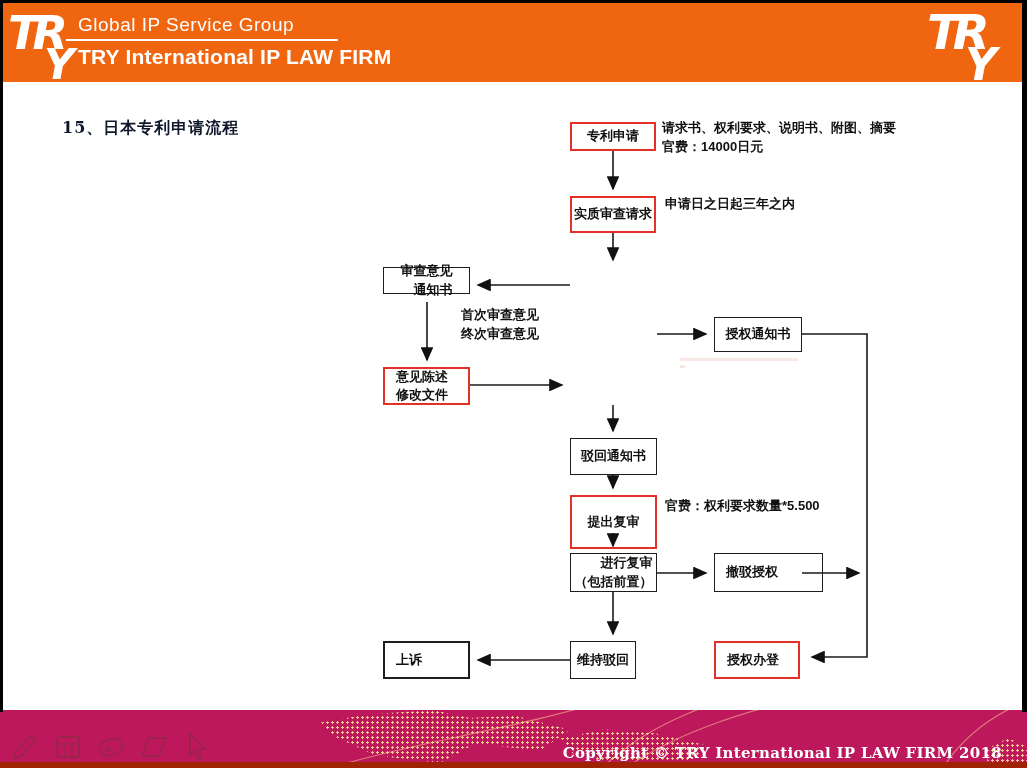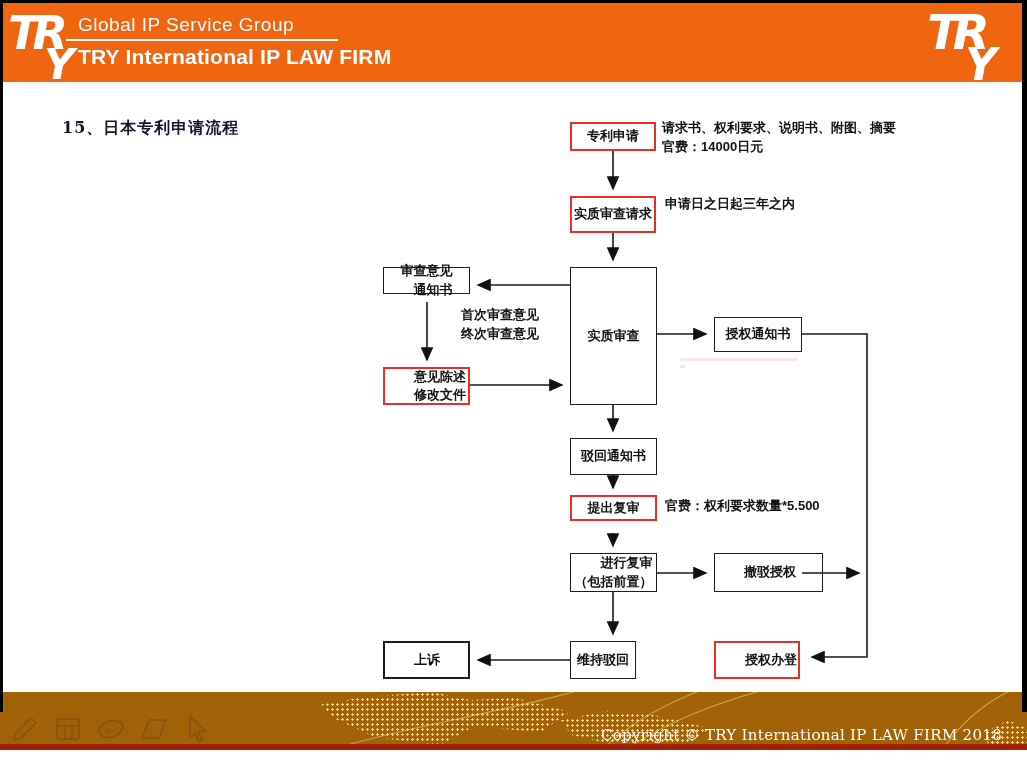--- a/index.html
+++ b/index.html
@@ -26,49 +26,49 @@
   }
   
   .box{
     position:absolute;display:flex;align-items:center;justify-content:center;
     background:#fff;color:#111;text-align:right;white-space:pre-line;
     font-family:"DejaVu Serif","Liberation Serif",serif;font-weight:bold;font-size:13px;line-height:1.4;
     border:1.5px solid #1d1d1d;box-sizing:border-box;
   }
   .box.red{border:2px solid #e33127;}
   .box.thick{border-width:2.5px;}
-  .box.align-left{justify-content:flex-start;text-align:left;padding-left:29px;}
+  .box.align-left{justify-content:flex-start;text-align:left;padding-left:11px;}
   #b-patent{left:570px;top:122px;width:86px;height:29px;}
   #b-examreq{left:570px;top:196px;width:86px;height:37px;}
   #b-substexam{left:570px;top:267px;width:87px;height:138px;}
   #b-opinion-notice{left:383px;top:267px;width:87px;height:27px;}
   #b-statement{left:383px;top:367px;width:87px;height:38px;}
   #b-grantnotice{left:714px;top:317px;width:88px;height:35px;}
   #b-rejection{left:570px;top:438px;width:87px;height:37px;}
-  #b-reexamreq{left:570px;top:495px;width:87px;height:26px;}
+  #b-reexamreq{left:570px;top:495px;width:87px;height:54px;}
   #b-reexam{left:570px;top:553px;width:87px;height:39px;}
   #b-withdraw{left:714px;top:553px;width:109px;height:39px;}
   #b-maintain{left:570px;top:641px;width:66px;height:38px;}
   #b-grantreg{left:714px;top:641px;width:86px;height:38px;}
   #b-appeal{left:383px;top:641px;width:87px;height:38px;}
   .note{
     position:absolute;color:#111;white-space:pre-line;
     font-family:Liberation Sans, sans-serif;font-weight:bold;font-size:13px;line-height:1.45;
   }
   #n-docs{left:662px;top:119px;width:340px;}
   #n-3years{left:665px;top:195px;}
   #n-firstfinal{left:433px;top:306px;margin-left:28px;}
   #n-reexamfee{left:665px;top:497px;}
   .connectors{position:absolute;left:0;top:0;pointer-events:none;}
   
   .ghost{position:absolute;left:680px;top:356px;width:118px;height:16px;opacity:.55;}
   .ghost .g1{height:3px;margin-top:2px;background:rgba(220,140,125,.35);}
   .ghost .g2{height:3px;width:5px;margin-top:4px;background:rgba(220,140,125,.4);}
   
-  .footer{position:absolute;left:0;top:692px;width:1027px;height:58px;background:#a16207;overflow:hidden;}
+  .footer{position:absolute;left:0;top:710px;width:1027px;height:58px;background:#be185d;overflow:hidden;font-weight:bold;}
   .footer-strip{position:absolute;left:0;bottom:0;width:100%;height:6px;background:#9e2203;}
   .dots{
     position:absolute;
     background-image:radial-gradient(circle,rgba(255,232,150,.85) 1px,rgba(255,232,150,0) 1.4px);
     background-size:5px 5px;
   }
   .dots.d1{left:320px;top:0;width:250px;height:58px;
     clip-path:polygon(18% 8%,45% 0,60% 14%,78% 10%,100% 34%,88% 70%,62% 58%,48% 92%,22% 78%,6% 46%,0 22%);}
   .dots.d2{left:560px;top:16px;width:150px;height:42px;
     clip-path:polygon(0 30%,30% 8%,64% 18%,100% 48%,82% 95%,36% 88%,8% 64%);}
@@ -98,21 +98,20 @@
     <svg class="logo-right logo-svg" viewBox="0 0 92 76">
       <text x="2" y="42" font-size="48" letter-spacing="-7">TR</text>
       <text x="40" y="73" font-size="44">Y</text>
     </svg>
   </div>
 
   <div class="page-title">15、日本专利申请流程</div>
 
   <div class="box red" id="b-patent">专利申请</div>
   <div class="box red" id="b-examreq">实质审查请求</div>
-  <div class="box" id="b-substexam">实质审查</div>
   <div class="box" id="b-opinion-notice">审查意见
 通知书</div>
   <div class="box red align-left" id="b-statement">意见陈述
 修改文件</div>
   <div class="box" id="b-grantnotice">授权通知书</div>
   <div class="box" id="b-rejection">驳回通知书</div>
   <div class="box red" id="b-reexamreq">提出复审</div>
   <div class="box" id="b-reexam">进行复审
 （包括前置）</div>
   <div class="box align-left" id="b-withdraw">撤驳授权</div>

